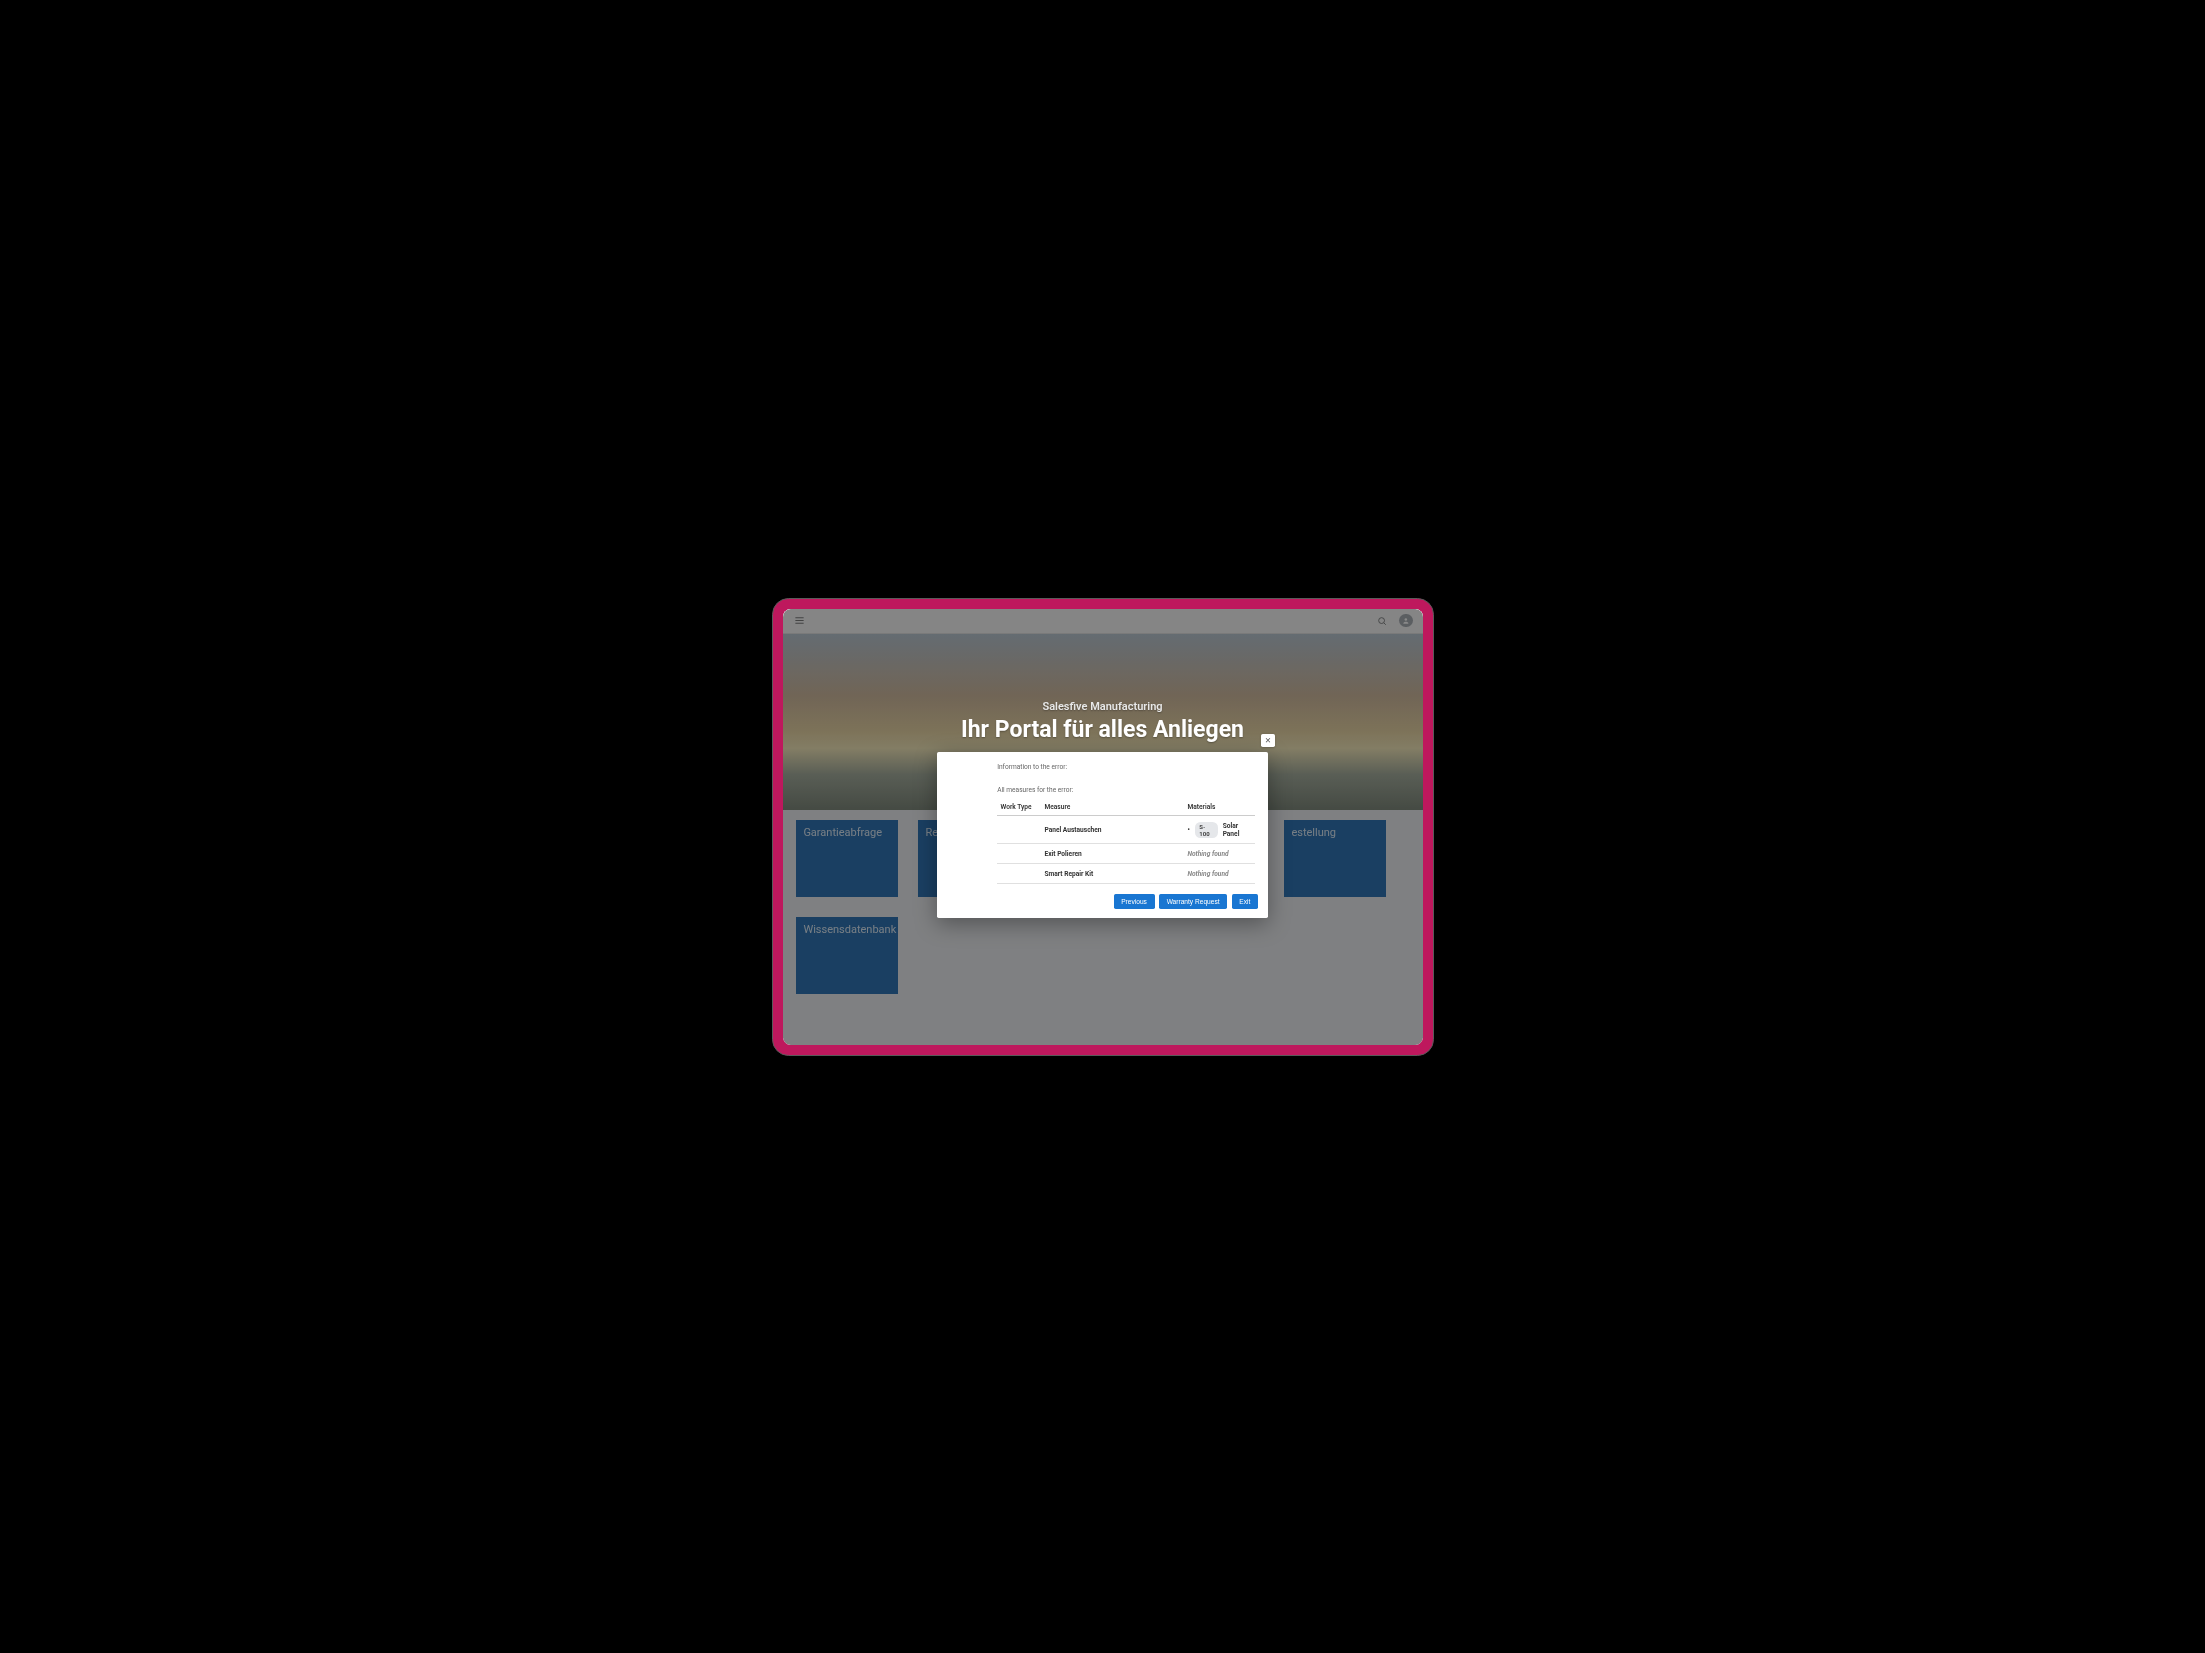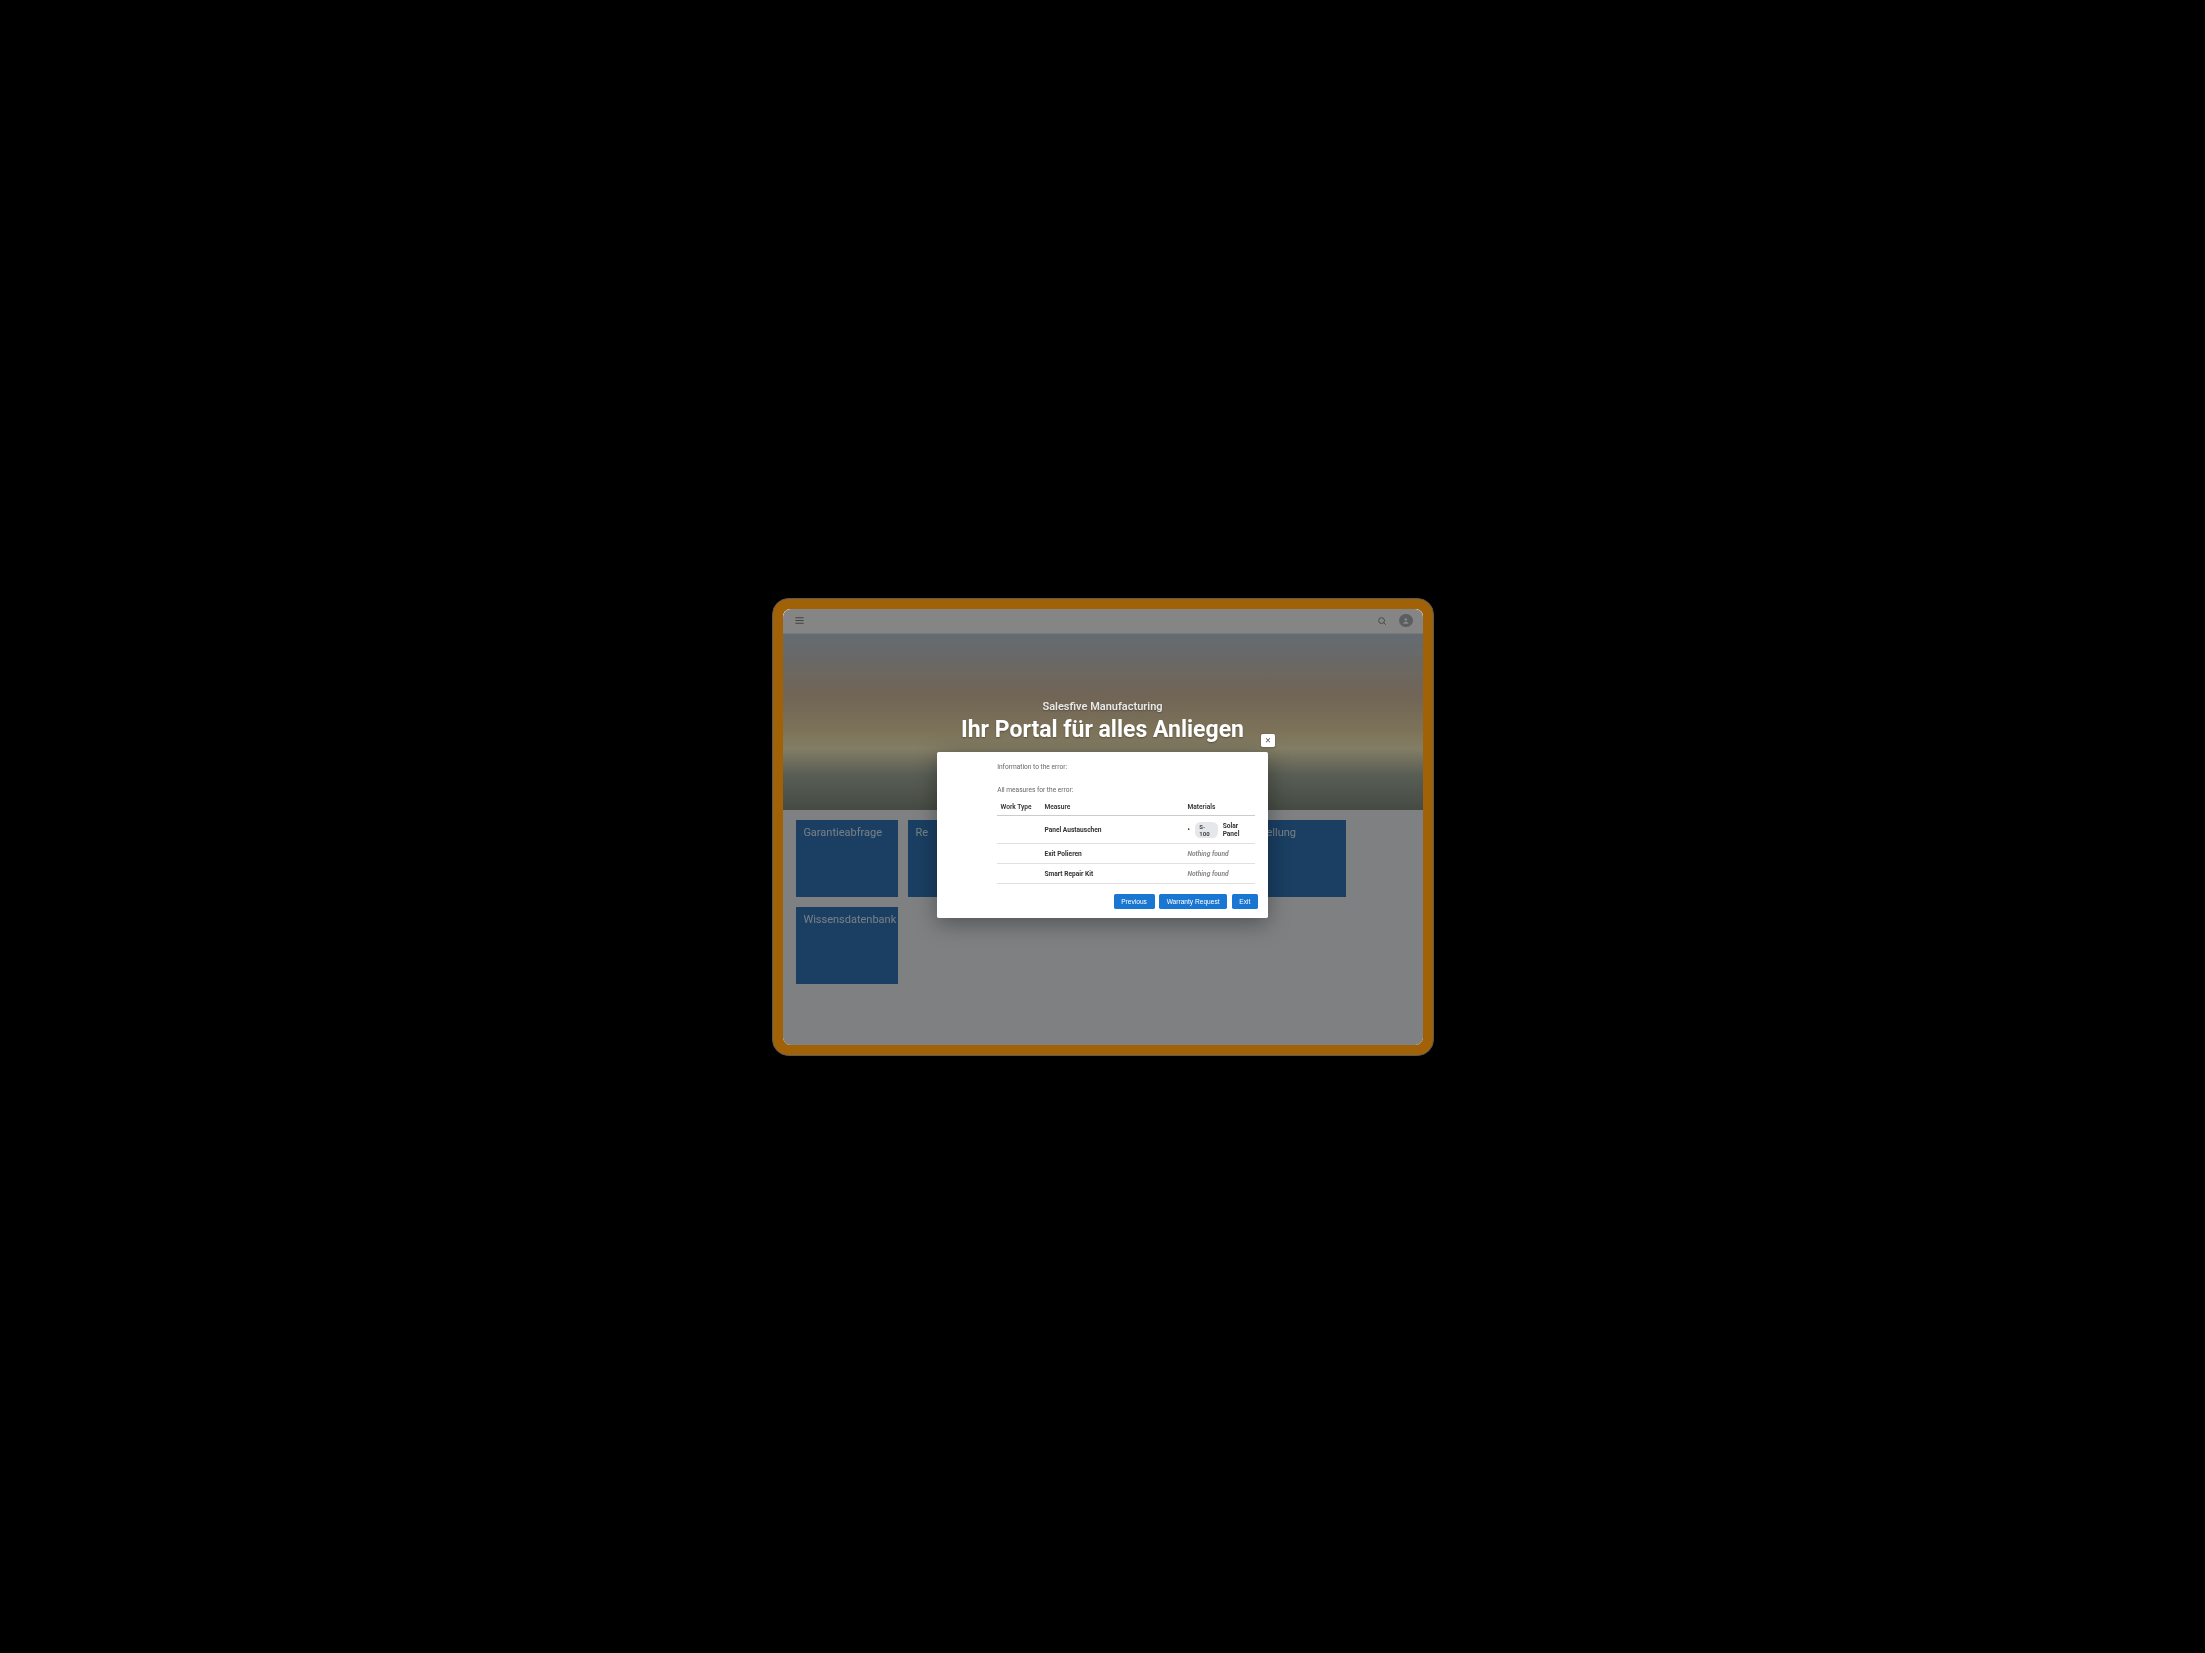--- a/index.html
+++ b/index.html
@@ -11,21 +11,21 @@
     align-items: center;
     justify-content: center;
     min-height: 100vh;
     padding: 22px;
   }
 
   
   .tablet-frame {
     width: 662px;
     height: 458px;
-    background: #a16207;
+    background: #be185d;
     border: 1.7px solid #5a5a5a;
     border-radius: 16.5px;
     padding: 10px;
     box-shadow: 11px 16.5px 22px rgba(0,0,0,0.6);
     position: relative;
   }
 
   .tablet-screen {
     width: 100%;
     height: 100%;
@@ -100,21 +100,21 @@
     font-weight: 700;
     color: #fff;
     z-index: 1;
   }
 
   
   .tiles {
     padding: 10px 13.2px;
     display: flex;
     flex-wrap: wrap;
-    gap: 10px;
+    gap: 20px;
   }
   .tile {
     width: 102px;
     height: 77px;
     background: #0a5ca8;
     color: #d6e6f5;
     font-size: 11px;
     padding: 6.6px 7.7px;
     cursor: pointer;
     overflow: hidden;

